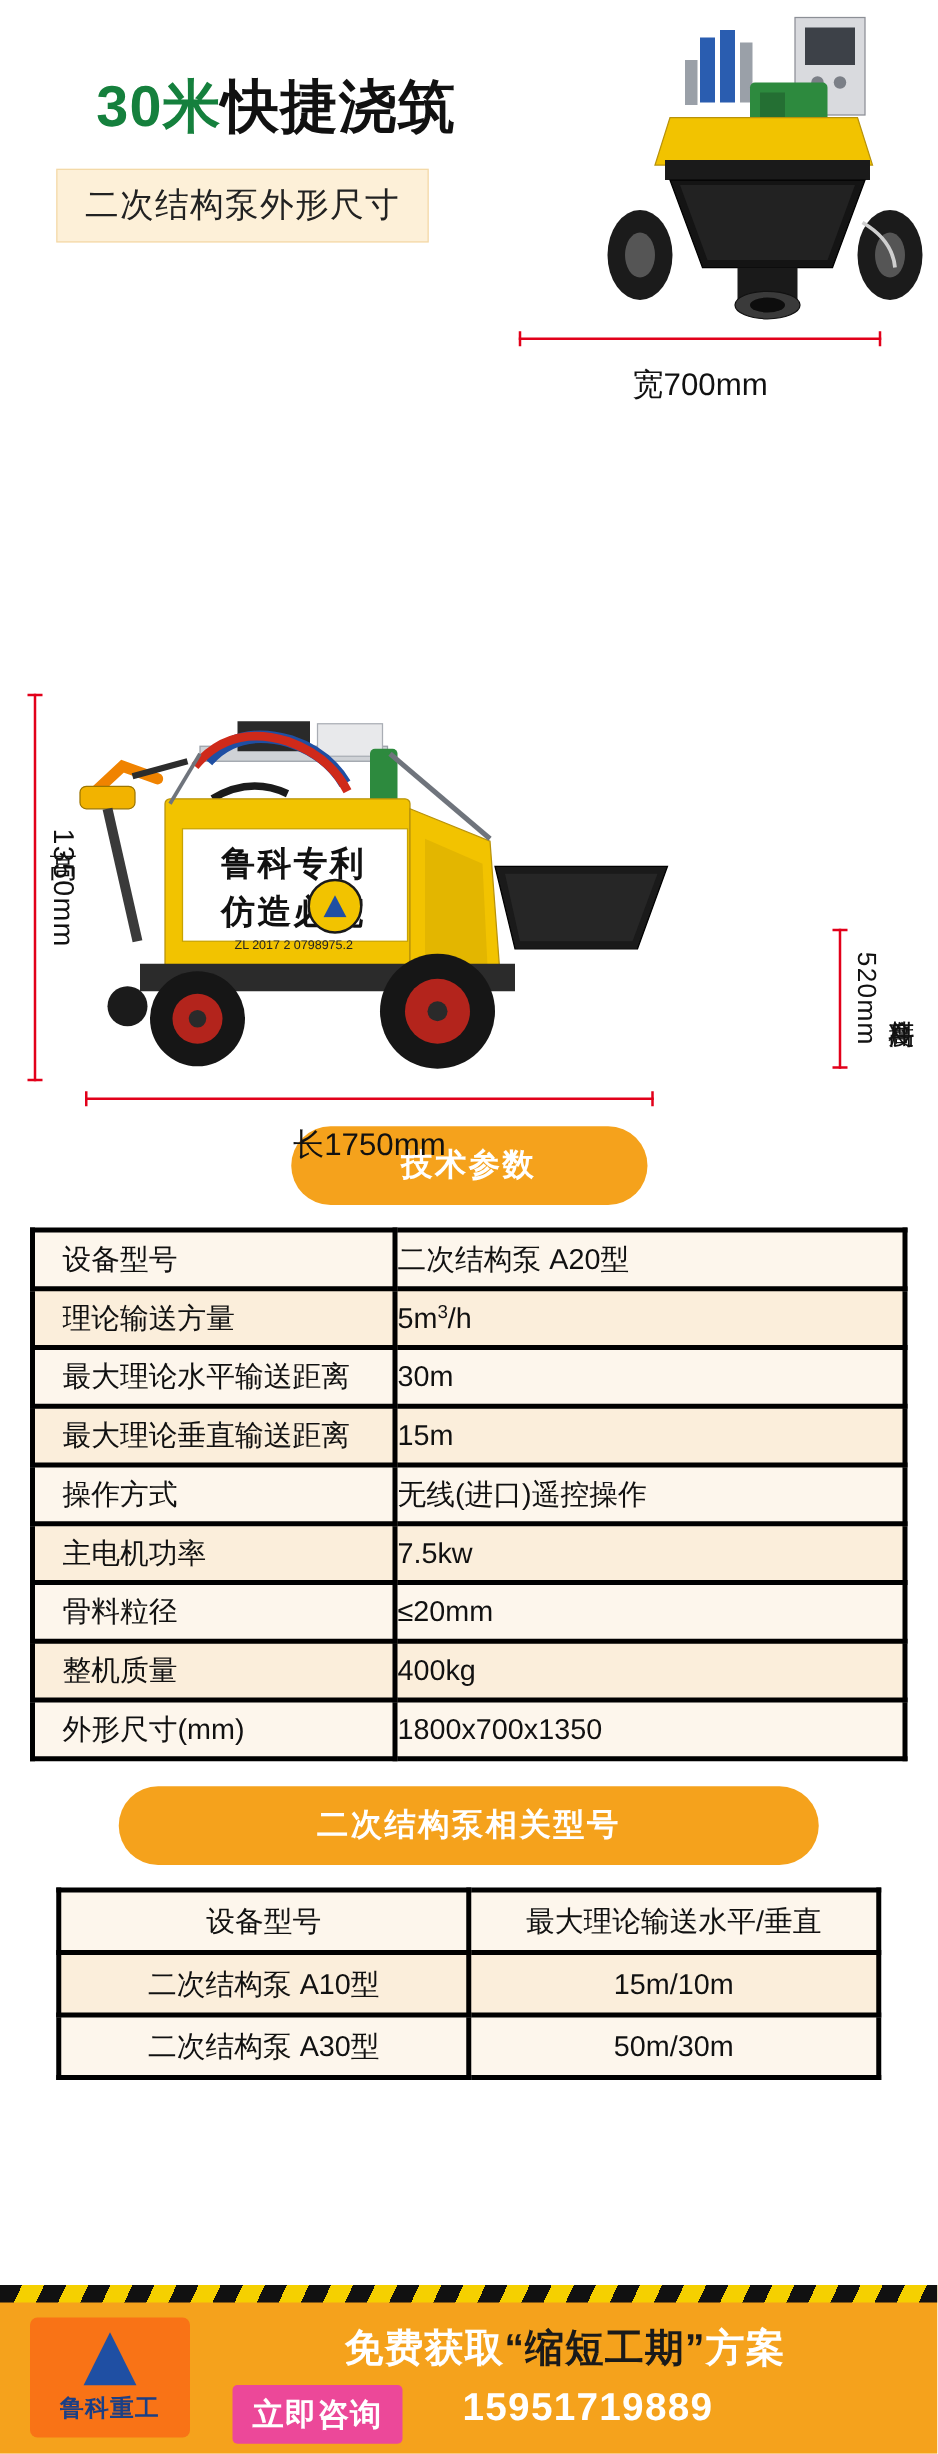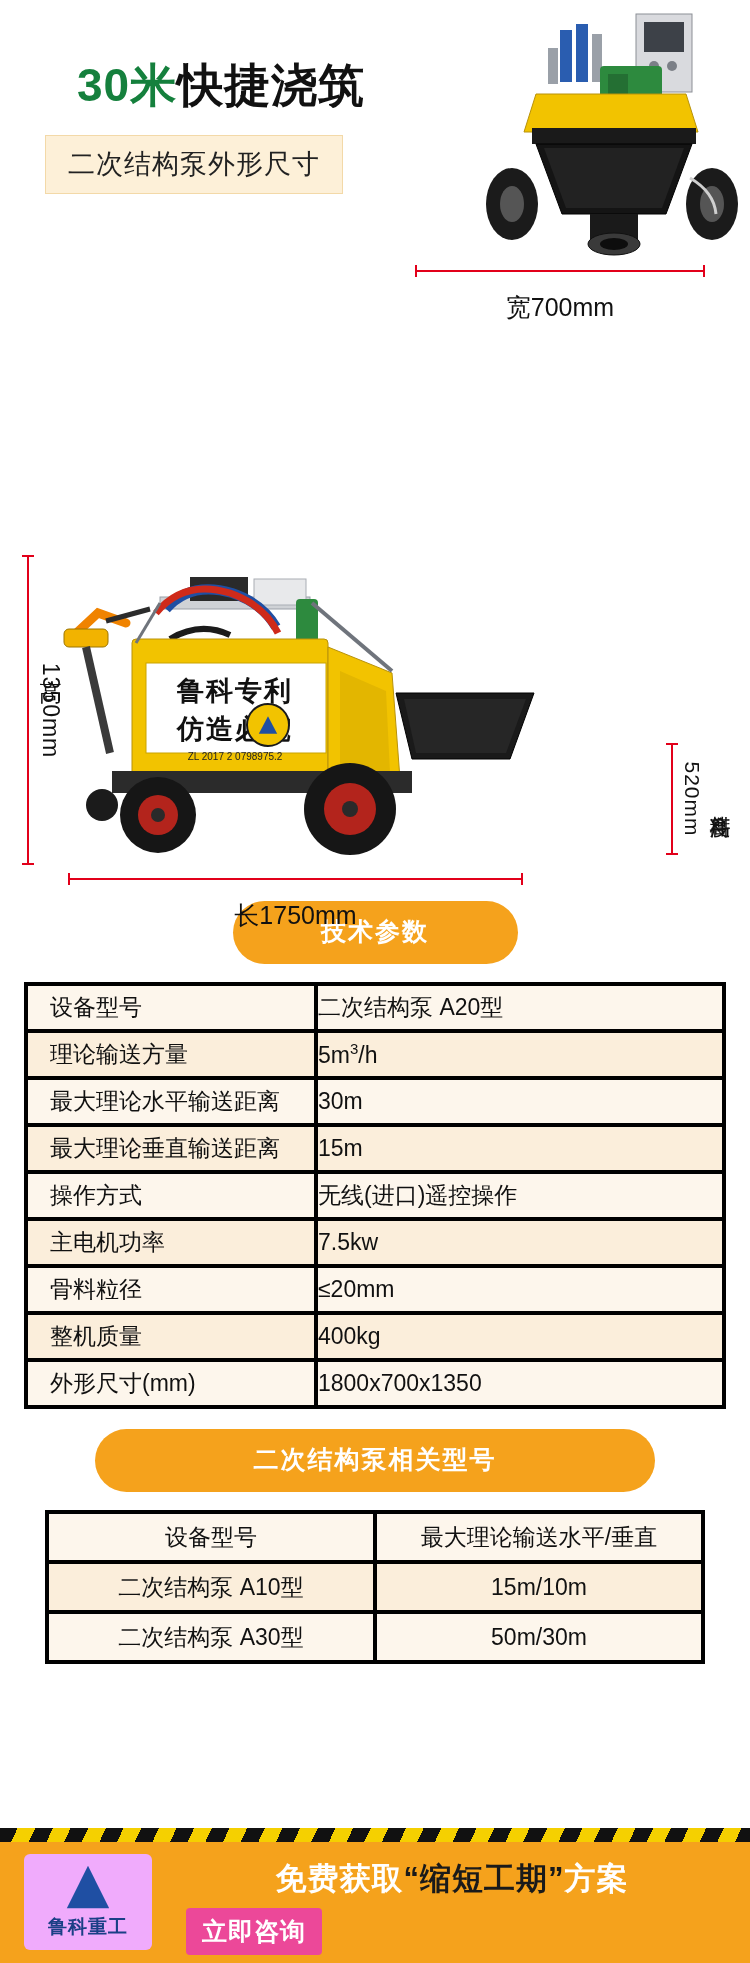--- a/index.html
+++ b/index.html
@@ -167,21 +167,21 @@
     height: 135px;
     background: #f5a21c;
     overflow: hidden;
   }
   .hazard {
     position: absolute; left: 0; top: 0; width: 750px; height: 14px;
     background: repeating-linear-gradient(115deg, #111 0 16px, #f5d000 16px 32px);
   }
   .logo-box {
     position: absolute; left: 24px; top: 26px; width: 128px; height: 96px;
-    background: #f0abfc; border-radius: 6px;
+    background: #f97316; border-radius: 6px;
     display: flex; flex-direction: column; align-items: center; justify-content: center;
   }
   .logo-mark {
     width: 46px; height: 46px;
     background: #1f4fa3;
     clip-path: polygon(50% 4%, 96% 96%, 4% 96%);
     position: relative;
   }
   .logo-text { font-size: 19px; color: #1a3f86; font-weight: bold; margin-top: 4px; letter-spacing: 1px; }
   .foot-line1 {
@@ -405,13 +405,14 @@
   <div class="logo-box">
     <span class="logo-mark"></span>
     <span class="logo-text">鲁科重工</span>
   </div>
 
   <div class="foot-line1">
     <span>免费获取</span><span class="dark">“缩短工期”</span><span>方案</span>
   </div>
 
   <div class="foot-cta">立即咨询</div>
+  <div class="foot-phone">15951719889</div>
 </div>
 
 </body></html>

